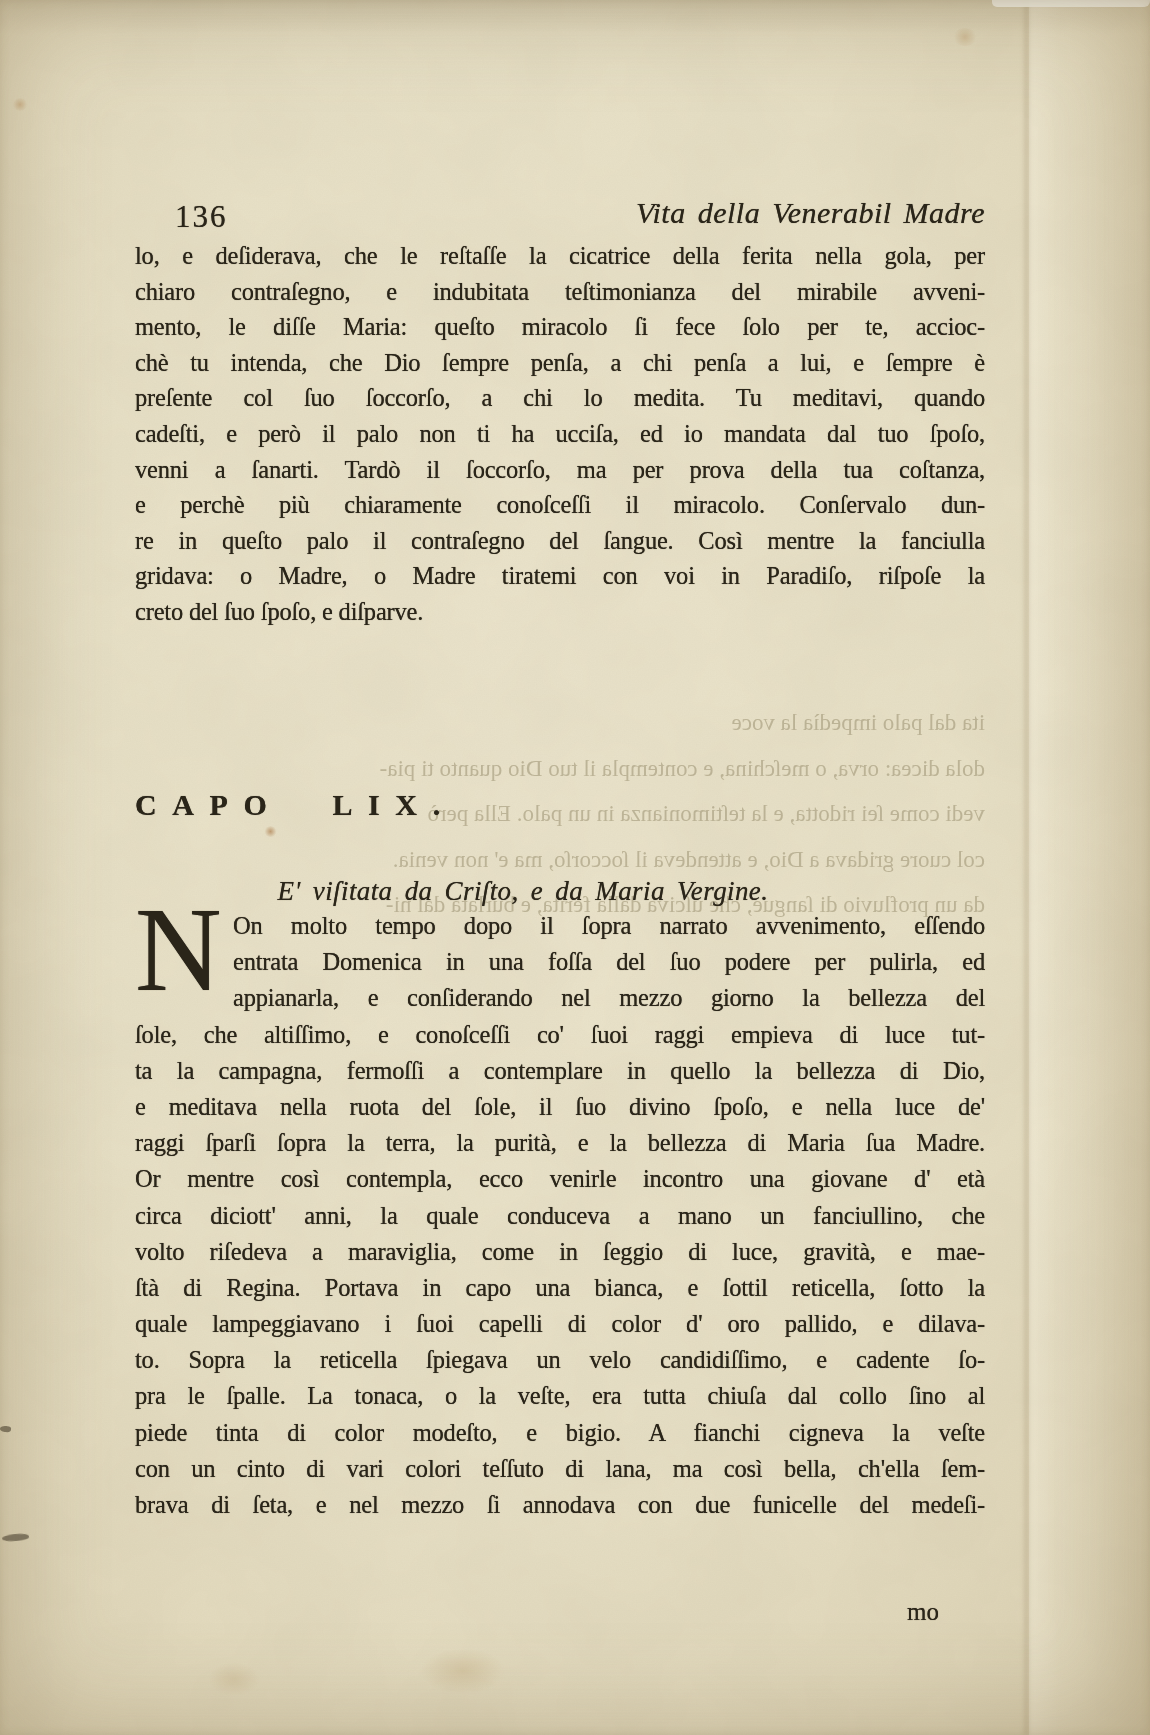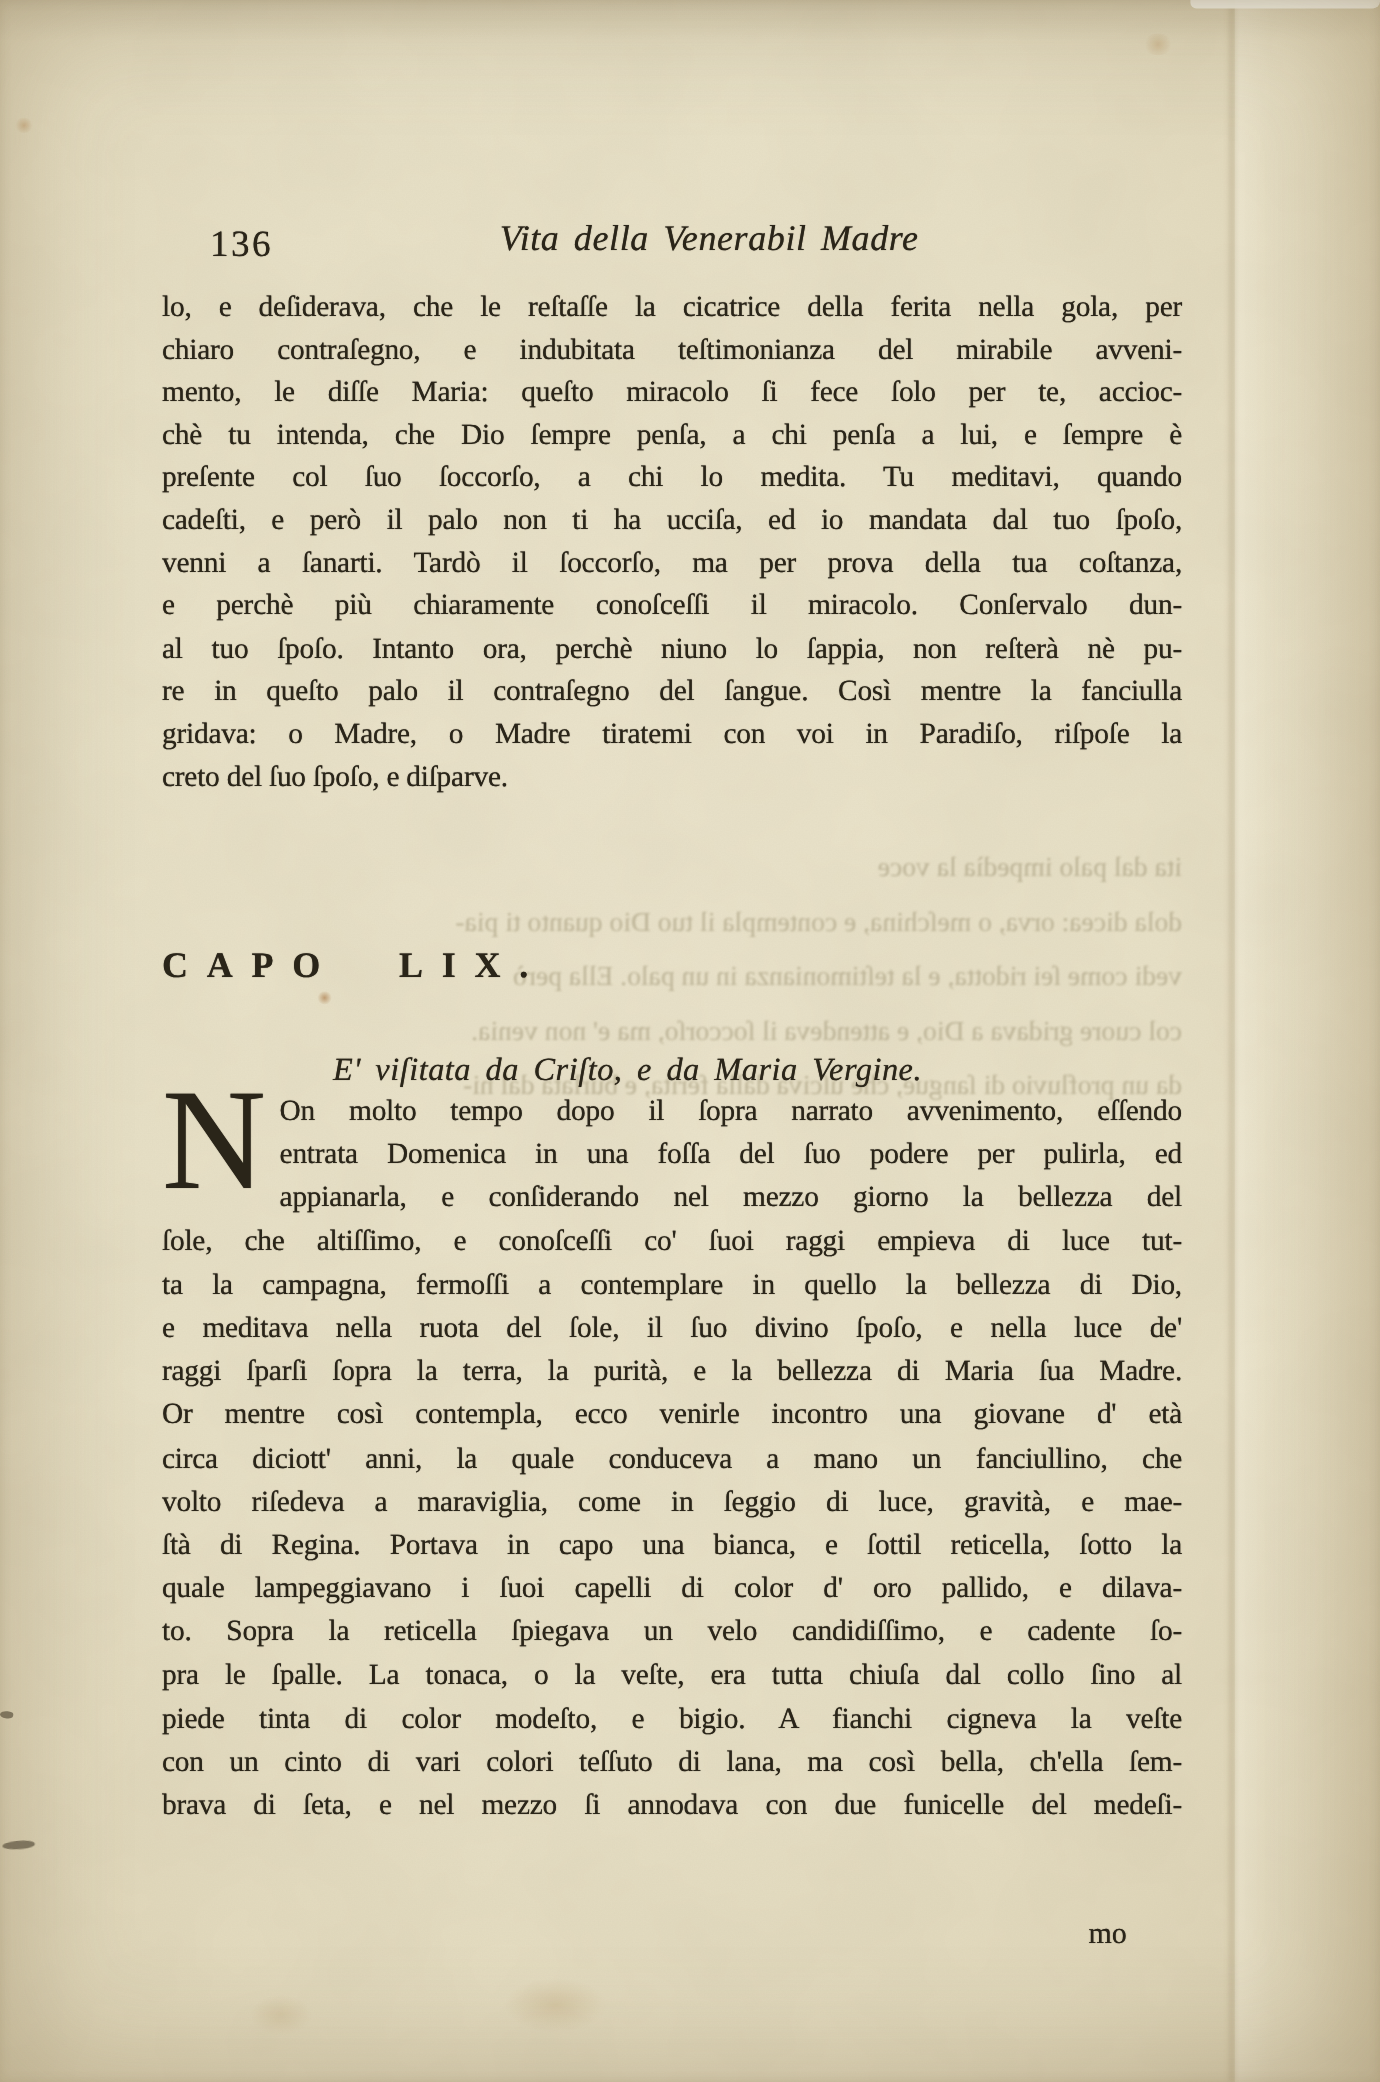--- a/index.html
+++ b/index.html
@@ -39,23 +39,23 @@
   .smudge{position:absolute;z-index:6;background:rgba(45,38,26,.55);pointer-events:none;}
   .smudge.m1{left:0;top:1426px;width:11px;height:6px;border-radius:60% 40% 50% 50%;transform:rotate(8deg);}
   .smudge.m2{left:2px;top:1534px;width:27px;height:7px;border-radius:50% 60% 40% 60%;transform:rotate(-6deg);filter:blur(.4px);}
   
   .ghost{position:absolute;left:135px;top:700px;width:850px;z-index:2;
     font-size:23px;line-height:45.5px;color:#9a906f;opacity:.55;filter:blur(.7px);}
   .ghost .gline{transform:scaleX(-1);white-space:nowrap;overflow:hidden;}
   
   .printed{position:absolute;z-index:5;
     text-shadow:0 0 .7px rgba(30,25,15,.85);}
-  .hdr{left:135px;top:182px;width:850px;height:44px;}
+  .hdr{left:135px;top:196px;width:850px;height:44px;}
   .pn{position:absolute;left:40px;top:3px;font-size:31px;letter-spacing:2px;}
-  .rh{display:block;text-align:center;margin-left:62px;font-style:italic;font-size:30px;
+  .rh{display:block;text-align:right;margin-left:62px;font-style:italic;font-size:30px;
       letter-spacing:.5px;word-spacing:4px;}
   .para{left:135px;width:850px;}
   #para1{top:238px;}
   #para1 .line{height:35.6px;line-height:35.6px;}
   #para2{top:908px;}
   #para2 .line{height:36.2px;line-height:36.2px;}
   .line{font-size:24.5px;text-align:justify;text-align-last:justify;white-space:nowrap;letter-spacing:-.2px;}
   #para1 .line:last-child{text-align-last:left;}
   .dropcap{float:left;width:82px;height:102px;margin:-4px 16px 0 0;
     font-size:120px;line-height:92px;overflow:visible;}
@@ -112,21 +112,20 @@
 
   <div id="para1" class="printed para" style="position:absolute;">
       <div class="line">lo, e deſiderava, che le reſtaſſe la cicatrice della ferita nella gola, per</div>
       <div class="line">chiaro contraſegno, e indubitata teſtimonianza del mirabile avveni-</div>
       <div class="line">mento, le diſſe Maria:  queſto miracolo ſi fece ſolo per te, accioc-</div>
       <div class="line">chè tu intenda, che Dio ſempre penſa, a chi penſa a lui, e ſempre è</div>
       <div class="line">preſente col ſuo ſoccorſo, a chi lo medita.  Tu meditavi, quando</div>
       <div class="line">cadeſti, e però il palo non ti ha ucciſa, ed io mandata dal tuo ſpoſo,</div>
       <div class="line">venni a ſanarti.  Tardò il ſoccorſo, ma per prova della tua coſtanza,</div>
       <div class="line">e perchè più chiaramente conoſceſſi il miracolo.  Conſervalo dun-</div>
-      <div class="line">al tuo ſpoſo.  Intanto ora, perchè niuno lo ſappia, non reſterà nè pu-</div>
       <div class="line">re in queſto palo il contraſegno del ſangue.  Così mentre la fanciulla</div>
       <div class="line">gridava: o Madre, o Madre tiratemi con voi in Paradiſo, riſpoſe la</div>
       <div class="line">creto del ſuo ſpoſo, e diſparve.</div>
     </div>
 
   <div class="printed chap" style="position:absolute;">CAPO LIX.</div>
 
   <div class="printed sub" style="position:absolute;">E' viſitata da Criſto, e da Maria Vergine.</div>
 
   <div id="para2" class="printed para" style="position:absolute;">

